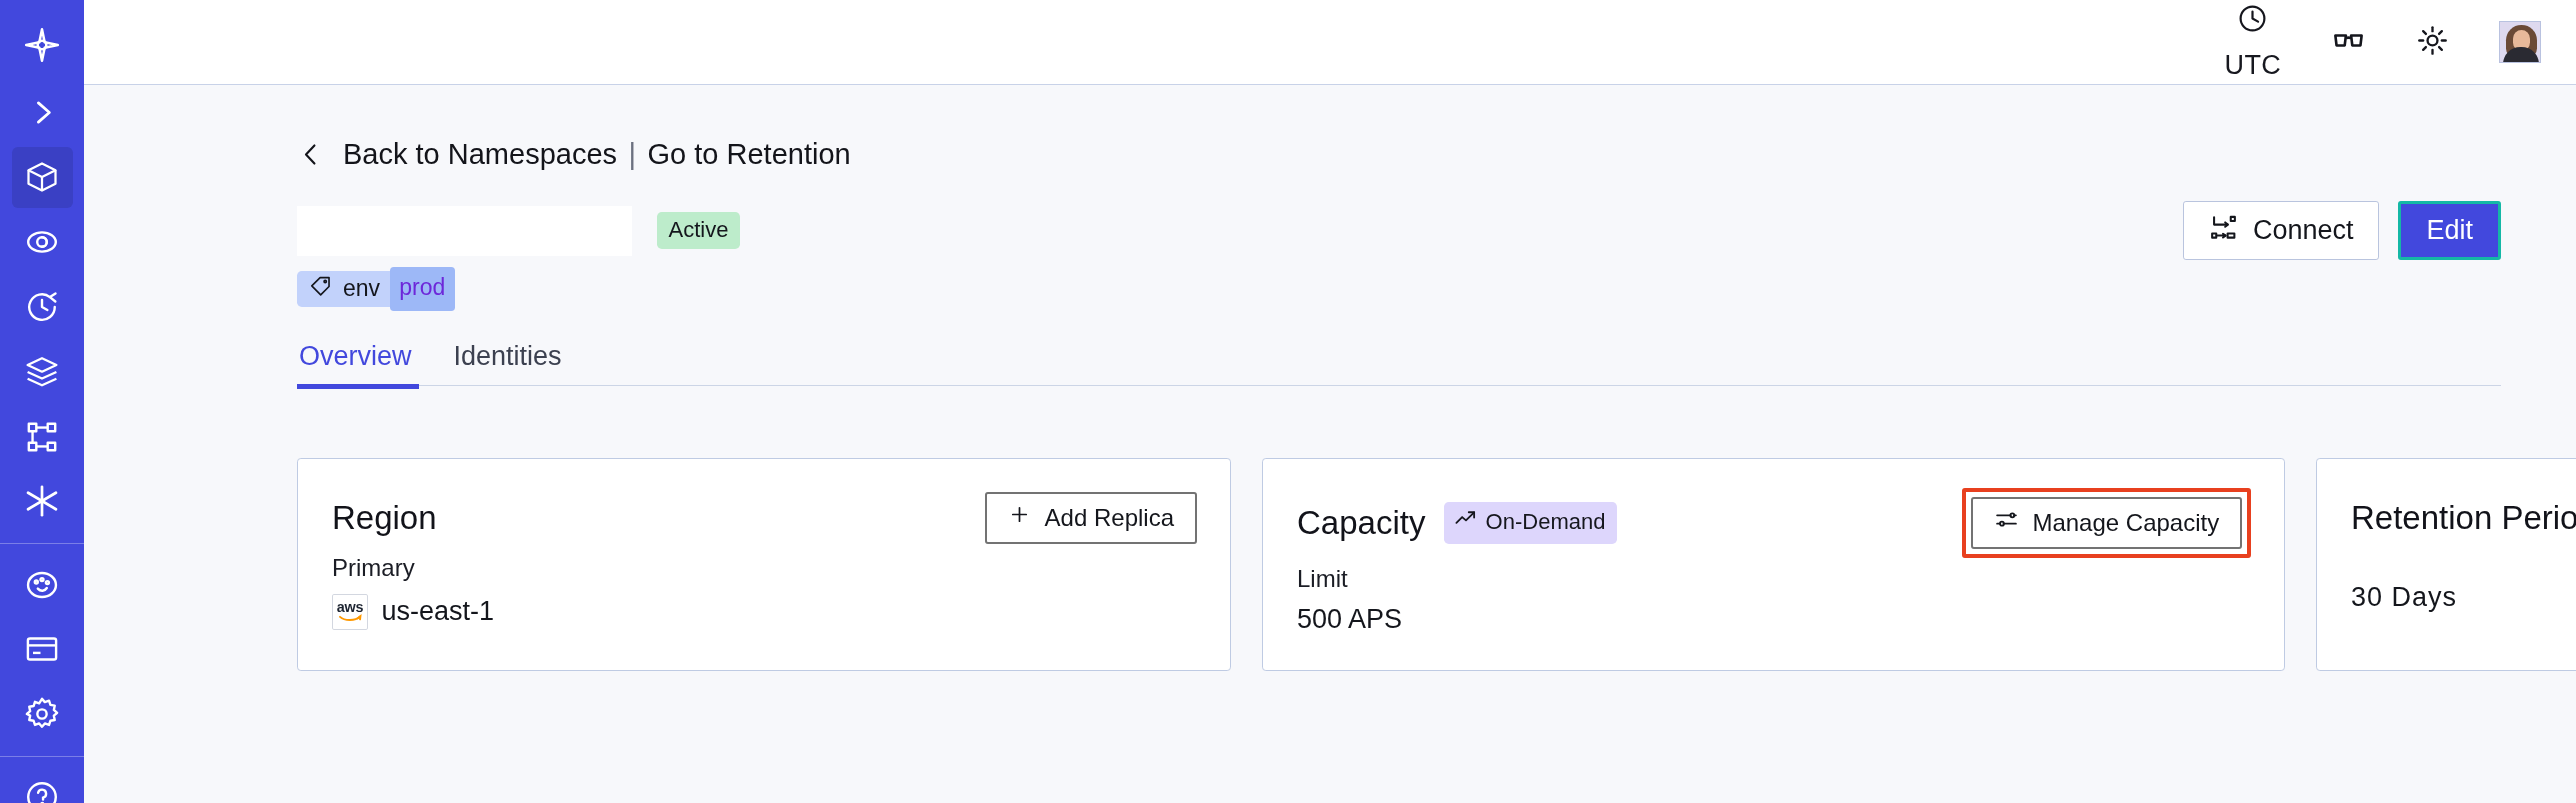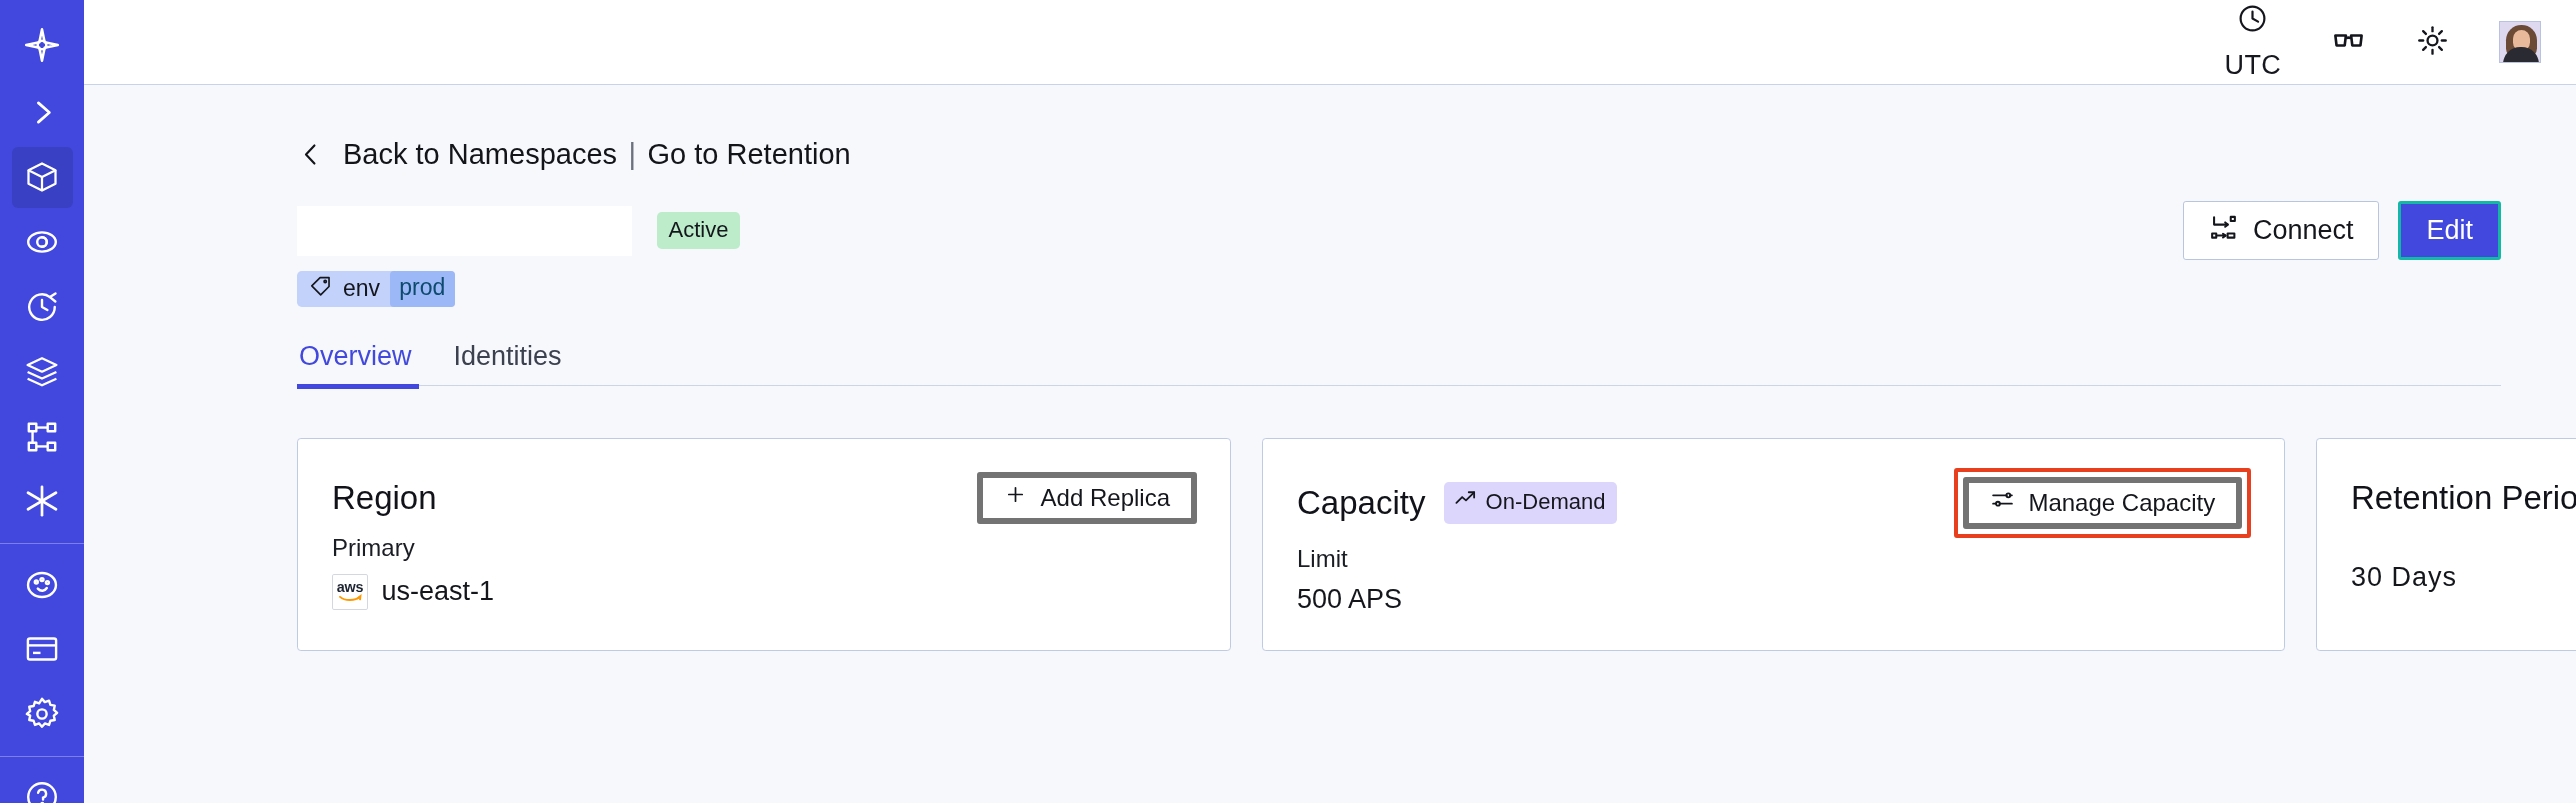--- a/index.html
+++ b/index.html
@@ -135,30 +135,30 @@
 
   
   .tags-row { display: flex; align-items: center; margin-bottom: 33px; height: 38px; }
   .tag-chip {
     display: inline-flex; align-items: center;
     background: #c2d2fb; border-radius: 4.8px;
     height: 36px; padding: 0 0 0 11.5px; cursor: pointer;
   }
   .tag-chip .tag-key { font-size: 23px; color: #14161c; margin: 0 9.6px 0 11.5px; }
   .tag-chip .tag-val {
-    background: #9db8f7; color: #0c4a6e; font-size: 23px;
-    padding: 3.8px 9.6px 5.8px 9.6px; border-radius: 3.8px; height: 36px;
+    background: #9db8f7; color: #6d28d9; font-size: 23px;
+    padding: 3.8px 9.6px 5.8px 9.6px; border-radius: 3.8px; height: 44px;
     display: flex; align-items: center;
   }
 
   
   .tabs {
     display: flex; align-items: flex-end; gap: 0;
     border-bottom: 1.9px solid #ccd5e6;
-    margin-bottom: 52px;
+    margin-bottom: 72px;
   }
   .tab {
     font-size: 27px; color: #3c4150; padding: 0 21px 15.3px 21px;
     cursor: pointer; position: relative; margin-bottom: -1.9px;
   }
   .tab:first-child { padding-left: 1.9px; }
   .tab.active { color: #4248dd; }
   .tab.active::after {
     content: ""; position: absolute; left: 0; right: 13.4px; bottom: -1.9px;
     height: 4.8px; background: #4248dd;
@@ -177,21 +177,21 @@
   .card-head { display: flex; align-items: center; min-height: 59px; }
   .card-title { font-size: 33px; color: #12131a; font-weight: 400; white-space: nowrap; }
   .badge-ondemand {
     margin-left: 19px; background: #ddd6fc; color: #16171e;
     font-size: 22px; border-radius: 4.8px;
     padding: 5.8px 11.5px 7.7px 9.6px;
     display: inline-flex; align-items: center; gap: 8.6px; white-space: nowrap;
   }
   .card-head .head-action { margin-left: auto; }
   .btn-card {
-    background: #ffffff; border: 6px solid #737373; border-radius: 2.9px;
+    background: #ffffff; border: 2px solid #737373; border-radius: 2.9px;
     height: 52px; padding: 0 21px; font-size: 24px; color: #14161c;
     display: inline-flex; align-items: center; gap: 13.4px; cursor: pointer; white-space: nowrap;
   }
   .annotated {
     border: 4.8px solid #e8401f; border-radius: 2.9px;
     padding: 4.8px; display: inline-flex;
   }
   .card-sublabel { font-size: 24px; color: #1b1d25; margin-top: 7px; }
   .card-value { font-size: 27px; color: #14161c; margin-top: 11.5px; display: flex; align-items: center; gap: 13.4px; }
   .card-value-big { font-size: 27px; color: #14161c; margin-top: 35px; letter-spacing: 1px; }

